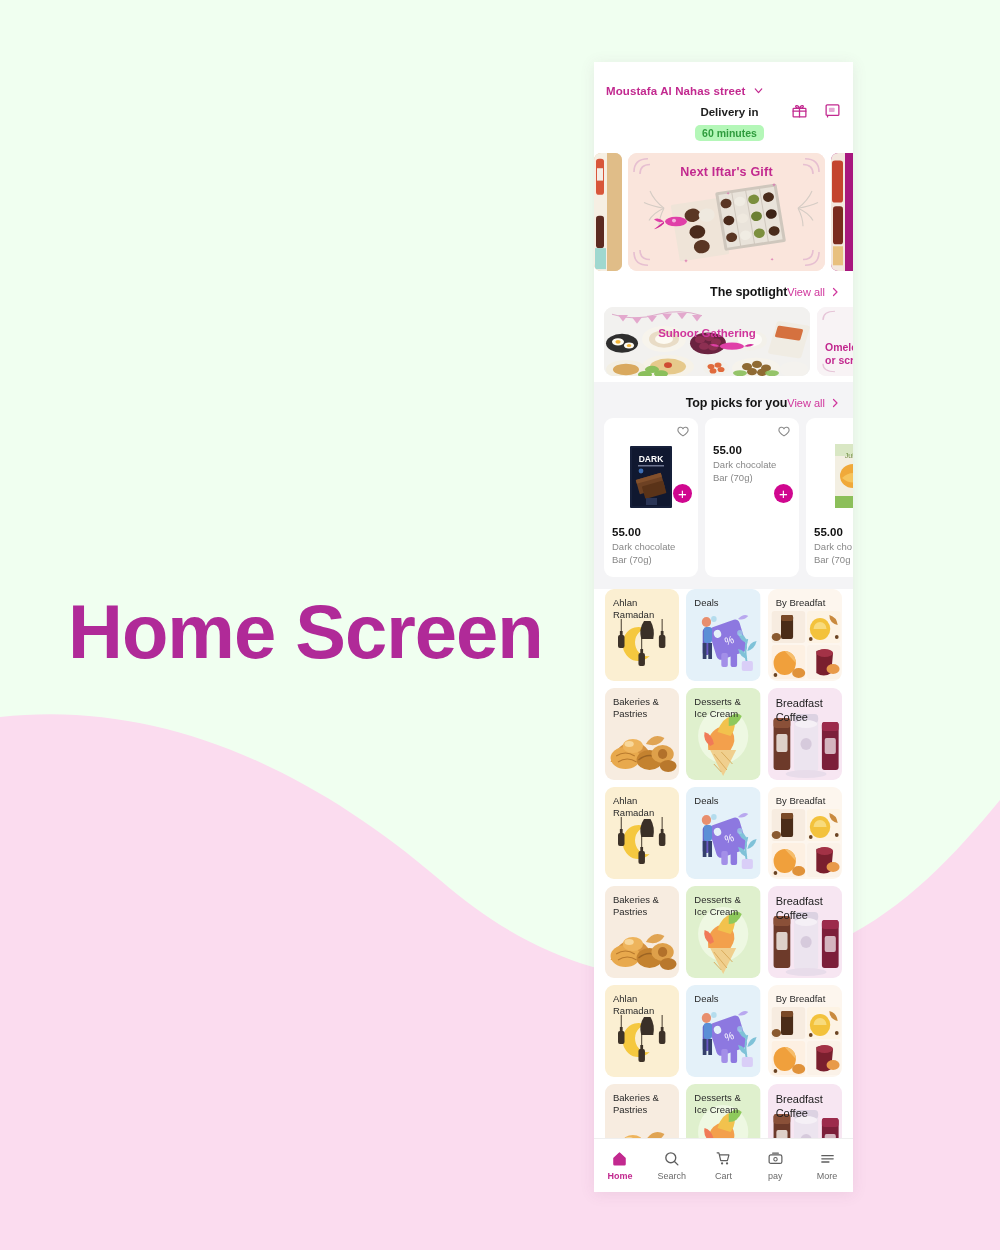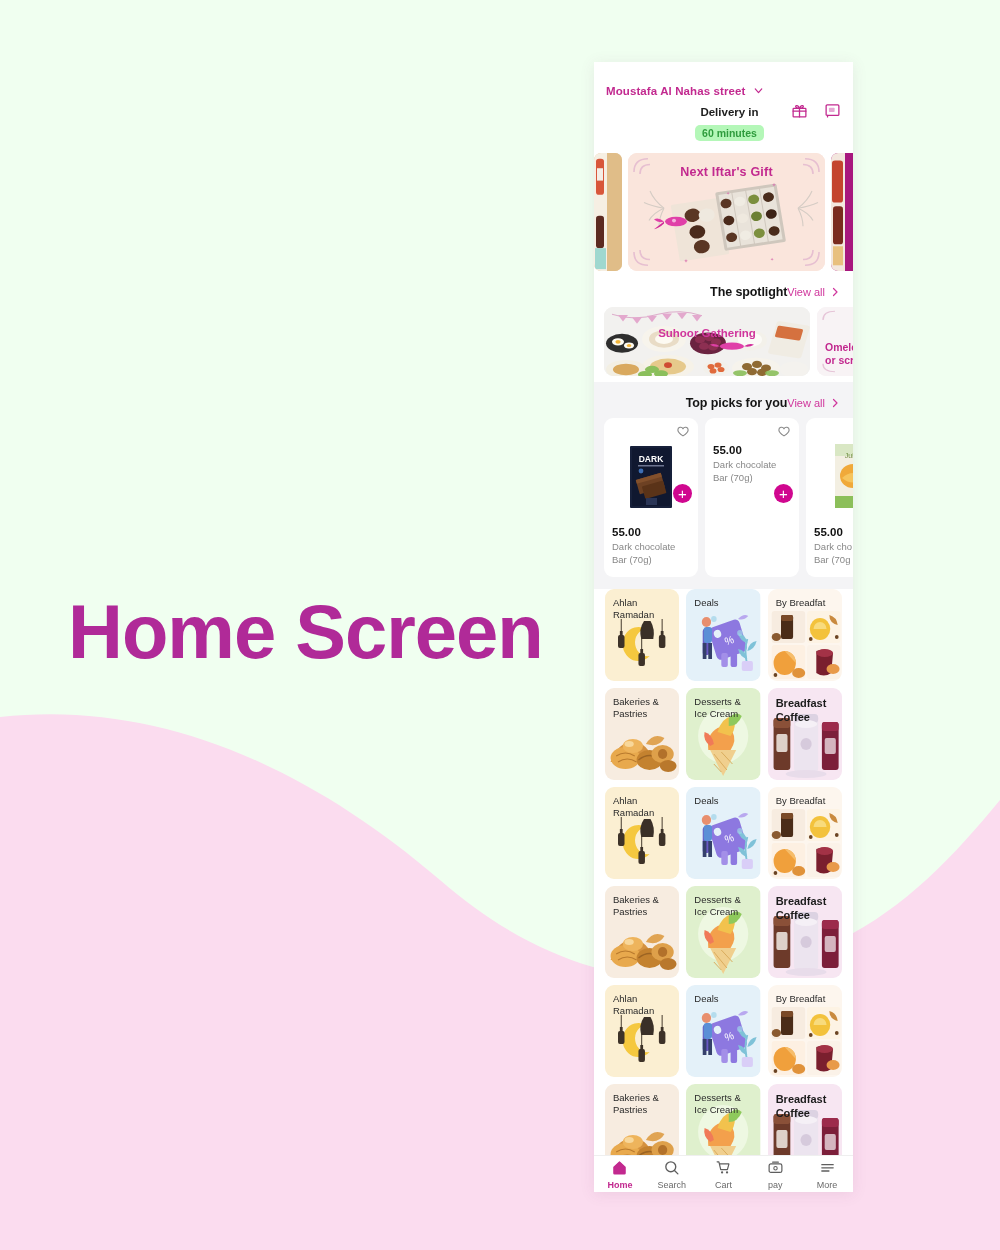--- a/index.html
+++ b/index.html
@@ -113,25 +113,25 @@
     display: grid; grid-template-columns: repeat(3, 1fr);
     gap: 7px; padding: 0 11px;
   }
   .cat-tile {
     height: 92px; border-radius: 9px; overflow: hidden; position: relative;
   }
   .cat-label {
     position: absolute; top: 8px; left: 8px; right: 12px;
     font-size: 9.5px; line-height: 1.35; color: #2a2a2a; font-weight: 500;
   }
-  .cat-label.bold { font-weight: 700; font-size: 11px; color: #1b1b1b; }
+  .cat-label.bold { font-weight: 400; font-size: 11px; color: #1b1b1b; }
 
   
   .ph-nav {
-    flex: none; height: 37px; background: #fff; display: flex;
+    flex: none; height: 54px; background: #fff; display: flex;
     align-items: center; border-top: 1px solid #efefef;
   }
   .nav-item {
     flex: 1; display: flex; flex-direction: column; align-items: center; gap: 4px;
   }
   .nav-item svg { width: 17px; height: 17px; display: block; }
   .nav-lbl { font-size: 9px; color: #6a6a6a; }
   .nav-item.active .nav-lbl { color: #c2298f; font-weight: 700; }
 </style>
 </head>

